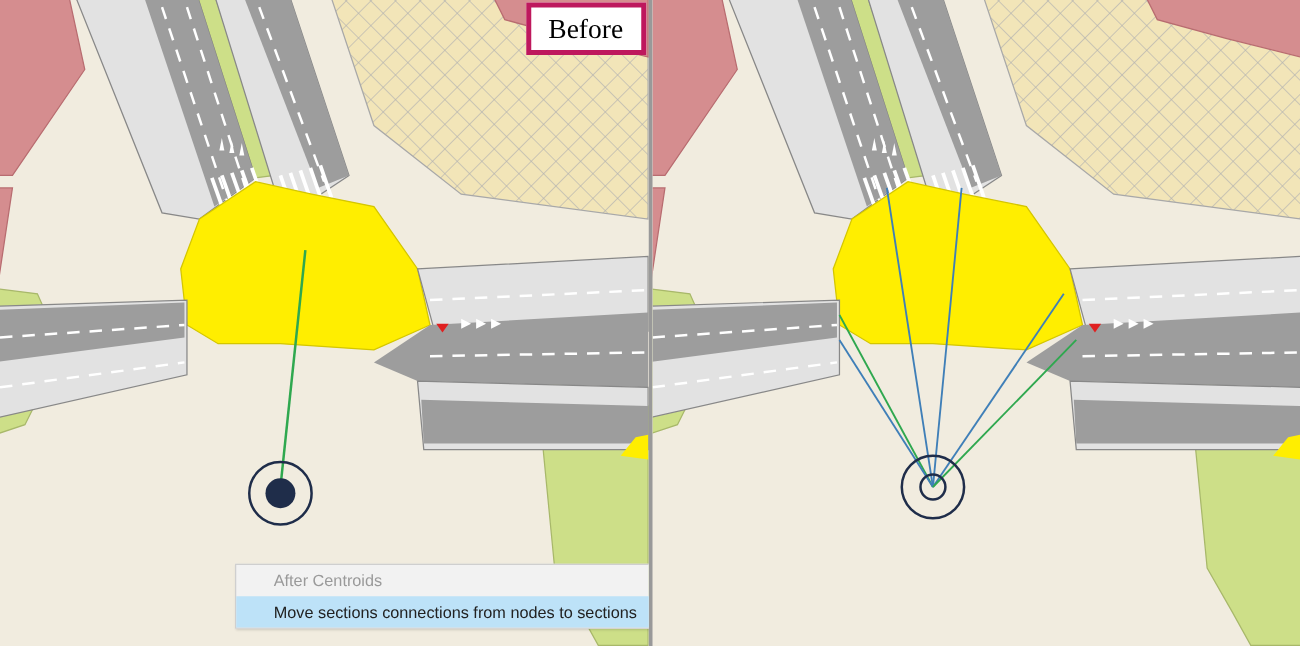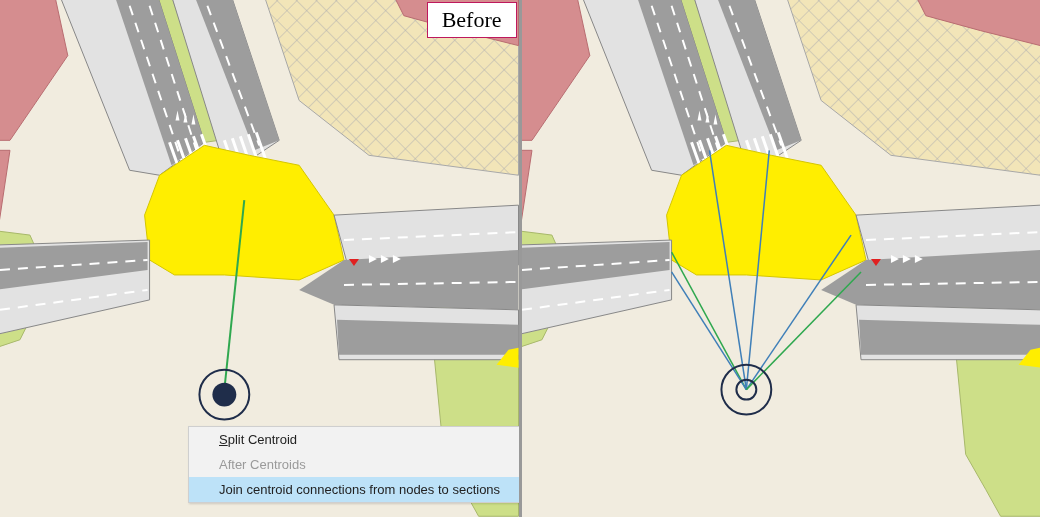--- a/index.html
+++ b/index.html
@@ -29,21 +29,21 @@
   top: 0;
   left: 0;
   width: 100%;
   height: 100%;
 }
 .label-box {
   position: absolute;
   top: 2px;
   right: 2px;
   background: #ffffff;
-  border: 1px solid #be185d;
+  border: 4px solid #be185d;
   padding: 4px 14px;
   font-size: 22px;
   font-family: "Times New Roman", serif;
 }
 .ctx-menu {
   position: absolute;
   left: 188px;
   bottom: 14px;
   width: 340px;
   background: #f2f2f2;
@@ -161,23 +161,22 @@
 
       <g>
         <circle cx="225" cy="395" r="25" fill="none" stroke="#1f2d4a" stroke-width="2"></circle>
         <circle cx="225" cy="395" r="12" fill="#1f2d4a"></circle>
       </g>
     </svg>
 
     <div class="label-box">Before</div>
 
     <div class="ctx-menu">
-      <div class="ctx-item"><span class="ul">S</span><span>plit Centroid</span></div>
       <div class="ctx-item disabled">After Centroids</div>
-      <div class="ctx-item hover">Join centroid connections from nodes to sections</div>
+      <div class="ctx-item hover">Move sections connections from nodes to sections</div>
     </div>
   </div>
 
   <div class="panel">
     <svg viewBox="0 0 520 517">
       <defs>
         <pattern id="hatchB" width="14" height="14" patternUnits="userSpaceOnUse" patternTransform="rotate(45)">
           <rect width="14" height="14" fill="#f2e5b8"></rect>
           <line x1="0" y1="0" x2="0" y2="14" stroke="#b0b0b0" stroke-width="1"></line>
         </pattern>

